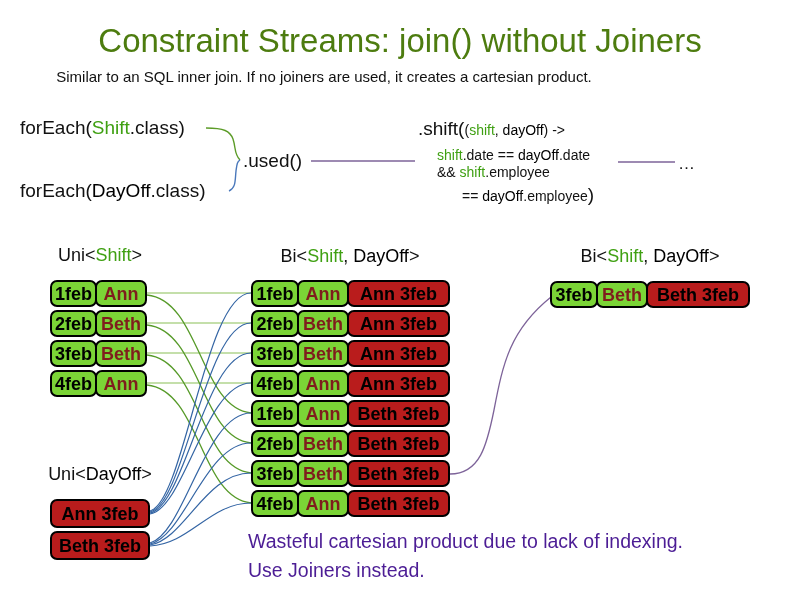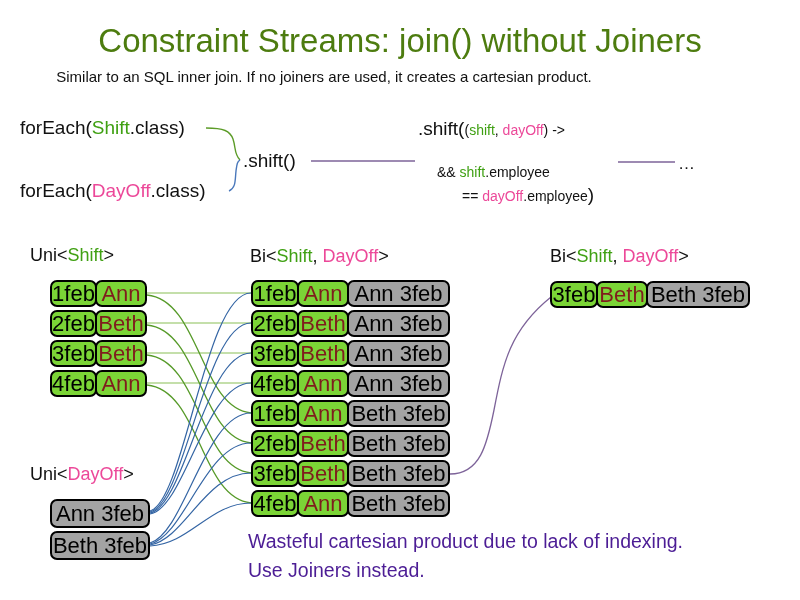--- a/index.html
+++ b/index.html
@@ -7,27 +7,27 @@
          font-family:"Liberation Sans", sans-serif;color:#000;}
   .title{position:absolute;top:22px;left:0;width:800px;text-align:center;margin:0;
          font-size:33px;font-weight:400;color:#4d7c0f;}
   .subtitle{position:absolute;top:68px;left:0;width:648px;text-align:center;
          font-size:15px;color:#111;}
   .code{position:absolute;font-size:19px;white-space:nowrap;color:#111;}
   .code .small{font-size:14px;}
   .codesmall{position:absolute;font-size:14px;white-space:nowrap;color:#111;}
   .big{font-size:19px;}
   .tg{color:#3fa012;}
-  .tb{color:#ec4899;}
-  .lbl{position:absolute;font-size:18px;white-space:nowrap;color:#111;}
+  .tb{color:#000000;}
+  .lbl{position:absolute;font-size:18px;white-space:nowrap;text-align:center;color:#111;}
   .box{position:absolute;box-sizing:border-box;height:27px;border:2px solid #000;
        border-radius:7px;display:flex;align-items:center;justify-content:center;
-       font-size:22px;line-height:1;}
+       font-size:18px;line-height:1;font-weight:bold;}
   .green{background:#7bd436;}
-  .blue{background:#a3a3a3;}
+  .blue{background:#b91c1c;}
   .orange{color:#7f1d1d;}
   .wires{position:absolute;left:0;top:0;}
   .wires path{fill:none;}
   .sg{stroke:#569a28;stroke-width:1.3px;}
   .sgl{stroke:#8abf57;stroke-width:1.2px;}
   .sb{stroke:#3465a4;stroke-width:1.2px;}
   .sbr{stroke:#4a78bb;stroke-width:1.4px;}
   .sgr{stroke:#5c9c28;stroke-width:1.4px;}
   .sp{stroke:#7d6399;stroke-width:1.3px;}
   .warn{position:absolute;left:248px;top:527px;font-size:19.5px;line-height:29px;
@@ -70,24 +70,25 @@
     <path class="sb" d="M150,545 C185,539 205,473 251,473"></path>
     <path class="sb" d="M150,546 C190,544 210,503 251,503"></path>
 
     <path class="sp" d="M450,474 C480,474 487,445 494,410 C503,363 510,330 551,297"></path>
   </svg>
 
   <div class="code" style="left:20px;top:180px"><span>forEach(</span><span class="tb">DayOff</span><span>.class)</span></div>
 
   <div class="code" style="left:20px;top:117px"><span>forEach(</span><span class="tg">Shift</span><span>.class)</span></div>
 
-  <div class="code" style="left:243px;top:150px">.shift()</div>
+  <div class="code" style="left:243px;top:150px">.used()</div>
 
   <div class="code" style="left:418px;top:118px"><span class="big">.shift(</span><span class="small"><span>(</span><span class="tg">shift</span><span>, </span><span class="tb">dayOff</span><span>) -&gt;</span></span></div>
 
+  <div class="codesmall" style="left:437px;top:147px"><span class="tg">shift</span><span>.date == </span><span class="tb">dayOff</span><span>.date</span></div>
 
   <div class="codesmall" style="left:437px;top:164px"><span>&amp;&amp; </span><span class="tg">shift</span><span>.employee</span></div>
 
   <div class="codesmall" style="left:462px;top:184px"><span>== </span><span class="tb">dayOff</span><span>.employee</span><span class="big">)</span></div>
 
   <div class="dots">…</div>
 
   <div class="lbl" style="left:30px;top:245px;width:140px"><span>Uni&lt;</span><span class="tg">Shift</span><span>&gt;</span></div>
 
   <div class="lbl" style="left:250px;top:246px;width:200px"><span>Bi&lt;</span><span class="tg">Shift</span><span>, </span><span class="tb">DayOff</span><span>&gt;</span></div>

